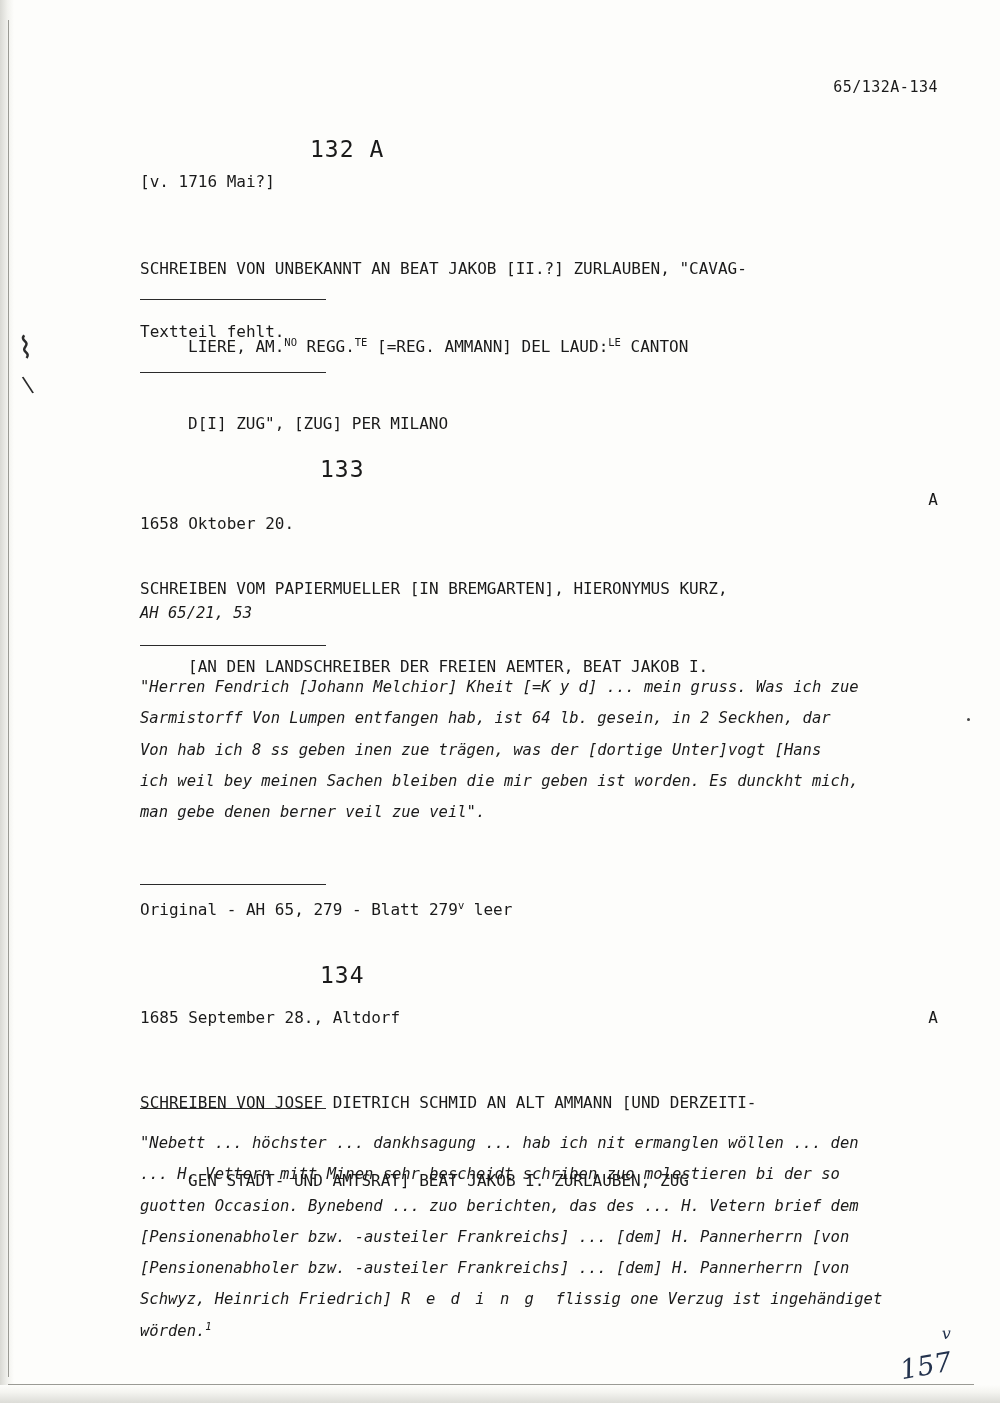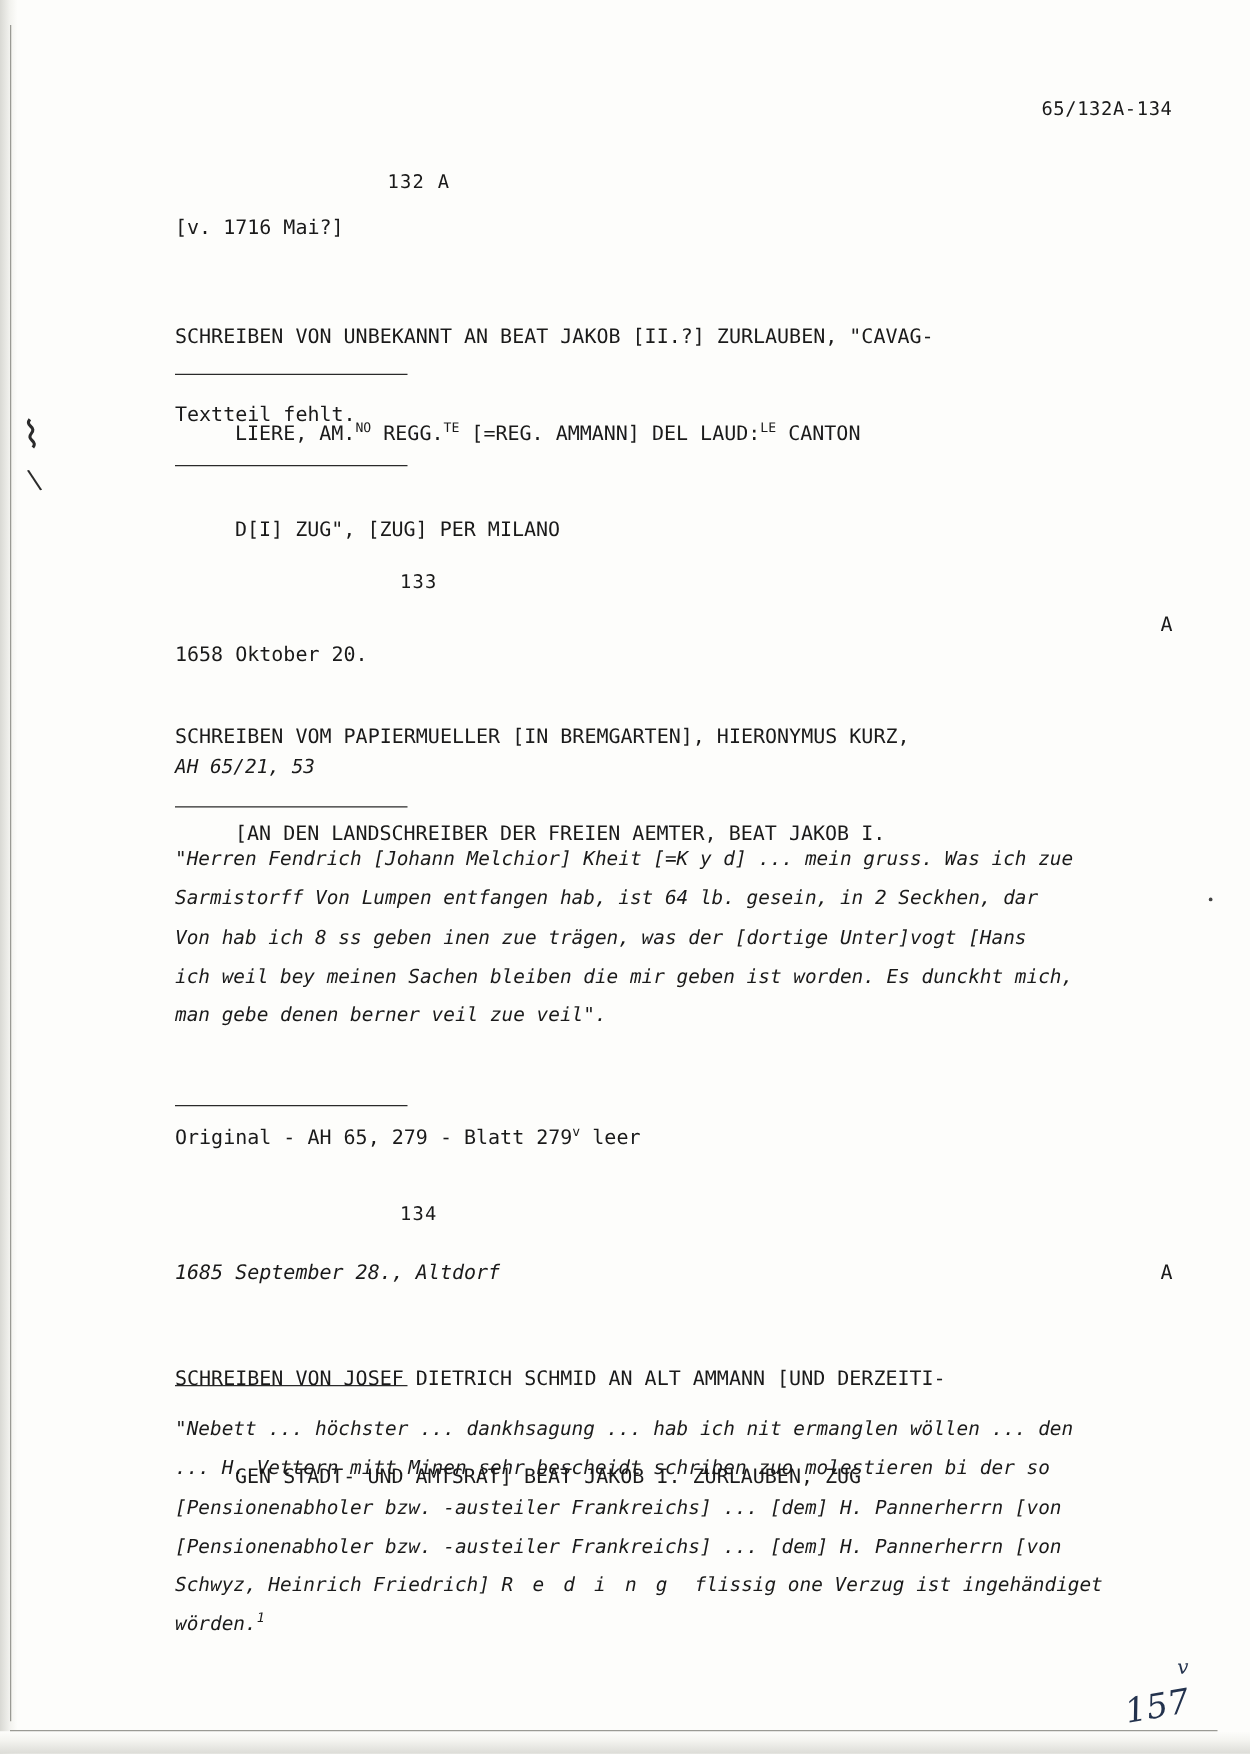--- a/index.html
+++ b/index.html
@@ -49,21 +49,21 @@
   .folio {
     position: absolute;
     right: 62px;
     top: 78px;
     font-size: 15px;
     letter-spacing: 0.5px;
   }
 
   .doc-num {
     text-align: left;
-    font-size: 15px;
+    font-size: 23px;
     letter-spacing: 1px;
     margin-left: -40px;
   }
   .doc-num-132 { position: absolute; left: 350px; top: 136px; }
   .doc-num-133 { position: absolute; left: 360px; top: 456px; }
   .doc-num-134 { position: absolute; left: 360px; top: 962px; }
 
   .date-line {
     position: absolute;
     font-size: 16px;
@@ -217,33 +217,34 @@
     <div>ich weil bey meinen Sachen bleiben die mir geben ist worden. Es dunckht mich,</div>
     <div>man gebe denen berner veil zue veil".</div>
   </div>
 
   <div class="rule" style="left:140px; top:884px;"></div>
 
   <div class="plain" style="left:140px; top:900px;">Original  -  AH 65, 279  -  Blatt 279<span class="sup">v</span> leer</div>
 
   <div class="doc-num doc-num-134">134</div>
 
-  <div class="date-line" style="left:140px; top:1008px;font-style:italic;">1685 September 28., Altdorf</div>
+  <div class="date-line" style="left:140px; top:1008px;">1685 September 28., Altdorf</div>
   <div class="letter-right" style="top:1008px;">A</div>
 
   <div class="title" style="left:140px; top:1038px; width:800px;">
     <div>SCHREIBEN VON JOSEF DIETRICH SCHMID AN ALT AMMANN [UND DERZEITI-</div>
     <div class="indent-1">GEN STADT- UND AMTSRAT] BEAT JAKOB I. ZURLAUBEN, ZUG</div>
   </div>
 
   <div class="rule" style="left:140px; top:1108px;"></div>
 
   <div class="quote" style="left:140px; top:1128px;">
     <div>"Nebett ... höchster ... dankhsagung ... hab ich nit ermanglen wöllen ... den</div>
     <div>... H. Vettern mitt Minen sehr bescheidt schriben zuo molestieren bi der so</div>
+    <div>guotten Occasion. Bynebend ... zuo berichten, das des ... H. Vetern brief dem</div>
     <div>[Pensionenabholer bzw. -austeiler Frankreichs] ... [dem] H. Pannerherrn [von</div>
     <div>[Pensionenabholer bzw. -austeiler Frankreichs] ... [dem] H. Pannerherrn [von</div>
     <div>Schwyz, Heinrich Friedrich] <span class="sp">R e d i n g</span>  flissig one Verzug ist ingehändiget</div>
     <div>wörden.<span class="sup">1</span></div>
   </div>
 
   <div class="pencil">
     <span class="v">v</span>
     <span>157</span>
   </div>

